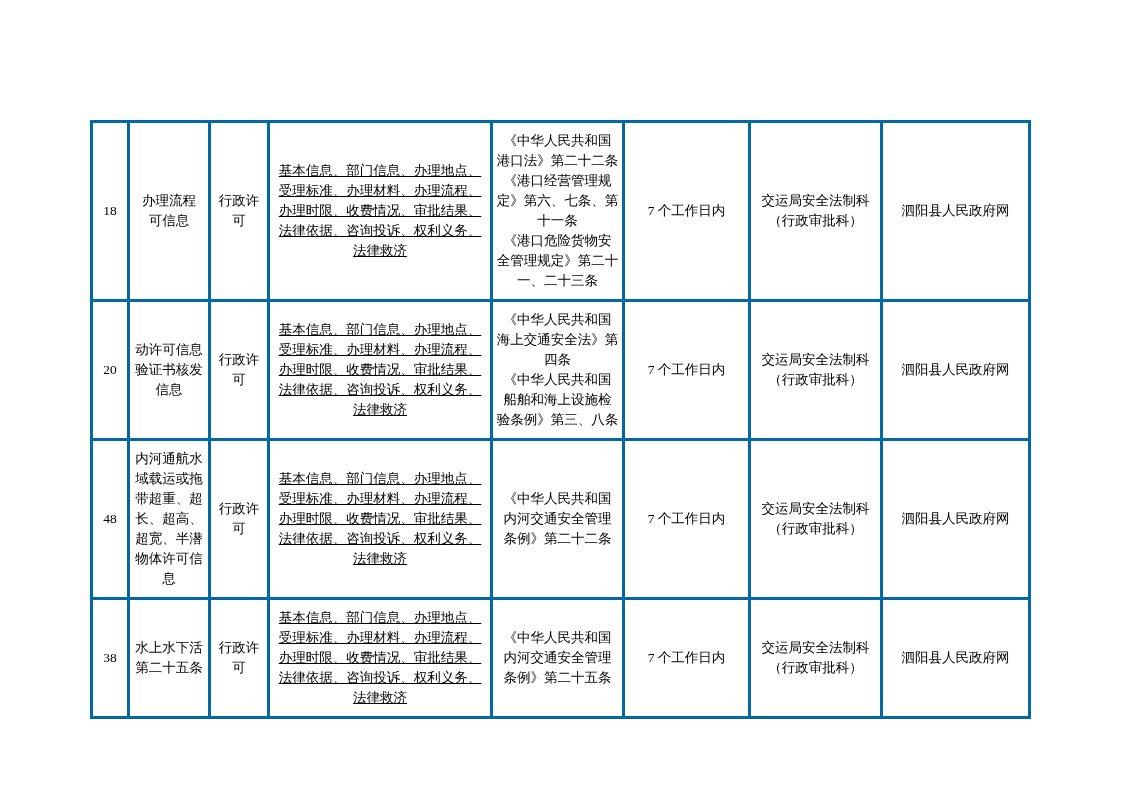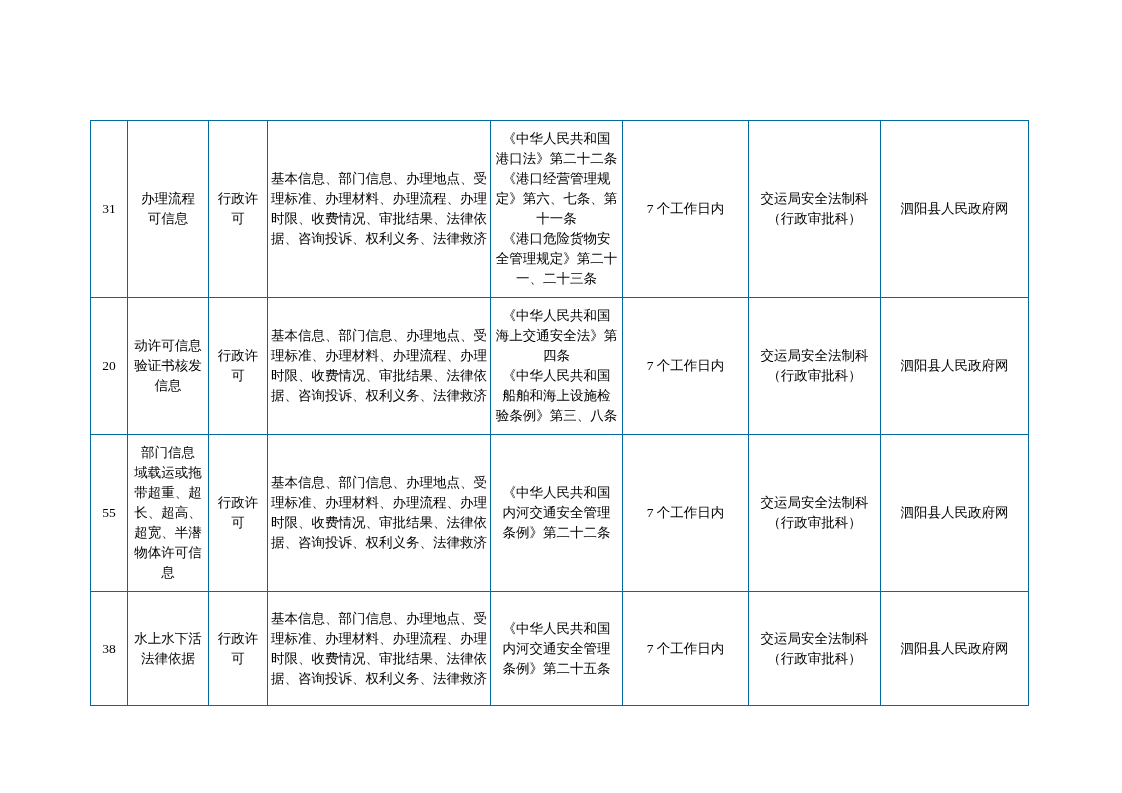--- a/index.html
+++ b/index.html
@@ -18,36 +18,37 @@
   }
   table.gov-table {
     position: absolute;
     left: 90px;
     top: 120px;
     width: 938px;
     border-collapse: collapse;
     table-layout: fixed;
   }
   table.gov-table td {
-    border: 1px solid #0369a1;
+    border: 3px solid #0369a1;
     vertical-align: middle;
     text-align: center;
     font-size: 13.5px;
     line-height: 20px;
     padding: 8px 3px;
     overflow: hidden;
   }
   td.pre {
     white-space: pre-line;
   }
   td.c-content {
     text-align: justify;
     text-justify: inter-character;
     font-size: 13px;
     padding: 0 6px;
+    text-decoration: underline;
   }
   tr.r31 { height: 165px; }
   tr.r32 { height: 127px; }
   tr.r33 { height: 145px; }
   tr.r34 { height: 114px; }
 </style>
 </head>
 <body>
 
 <div class="page">
@@ -57,21 +58,21 @@
       <col style="width:81px">
       <col style="width:59px">
       <col style="width:223px">
       <col style="width:132px">
       <col style="width:126px">
       <col style="width:132px">
       <col style="width:148px">
     </colgroup>
     <tbody>
       <tr class="r31">
-        <td class="c-seq">31</td>
+        <td class="c-seq">18</td>
         <td class="c-name pre">办理流程
 可信息</td>
         <td class="c-type pre">行政许
 可</td>
         <td class="c-content">基本信息、部门信息、办理地点、受理标准、办理材料、办理流程、办理时限、收费情况、审批结果、法律依据、咨询投诉、权利义务、法律救济</td>
         <td class="c-legal pre">《中华人民共和国
 港口法》第二十二条
 《港口经营管理规
 定》第六、七条、第
 十一条
@@ -96,43 +97,43 @@
 四条
 《中华人民共和国
 船舶和海上设施检
 验条例》第三、八条</td>
         <td class="c-time">7 个工作日内</td>
         <td class="c-dept pre">交运局安全法制科
 （行政审批科）</td>
         <td class="c-pub">泗阳县人民政府网</td>
       </tr>
       <tr class="r33">
-        <td class="c-seq">55</td>
-        <td class="c-name pre">部门信息
+        <td class="c-seq">48</td>
+        <td class="c-name pre">内河通航水
 域载运或拖
 带超重、超
 长、超高、
 超宽、半潜
 物体许可信
 息</td>
         <td class="c-type pre">行政许
 可</td>
         <td class="c-content">基本信息、部门信息、办理地点、受理标准、办理材料、办理流程、办理时限、收费情况、审批结果、法律依据、咨询投诉、权利义务、法律救济</td>
         <td class="c-legal pre">《中华人民共和国
 内河交通安全管理
 条例》第二十二条</td>
         <td class="c-time">7 个工作日内</td>
         <td class="c-dept pre">交运局安全法制科
 （行政审批科）</td>
         <td class="c-pub">泗阳县人民政府网</td>
       </tr>
       <tr class="r34">
         <td class="c-seq">38</td>
         <td class="c-name pre">水上水下活
-法律依据</td>
+第二十五条</td>
         <td class="c-type pre">行政许
 可</td>
         <td class="c-content">基本信息、部门信息、办理地点、受理标准、办理材料、办理流程、办理时限、收费情况、审批结果、法律依据、咨询投诉、权利义务、法律救济</td>
         <td class="c-legal pre">《中华人民共和国
 内河交通安全管理
 条例》第二十五条</td>
         <td class="c-time">7 个工作日内</td>
         <td class="c-dept pre">交运局安全法制科
 （行政审批科）</td>
         <td class="c-pub">泗阳县人民政府网</td>

